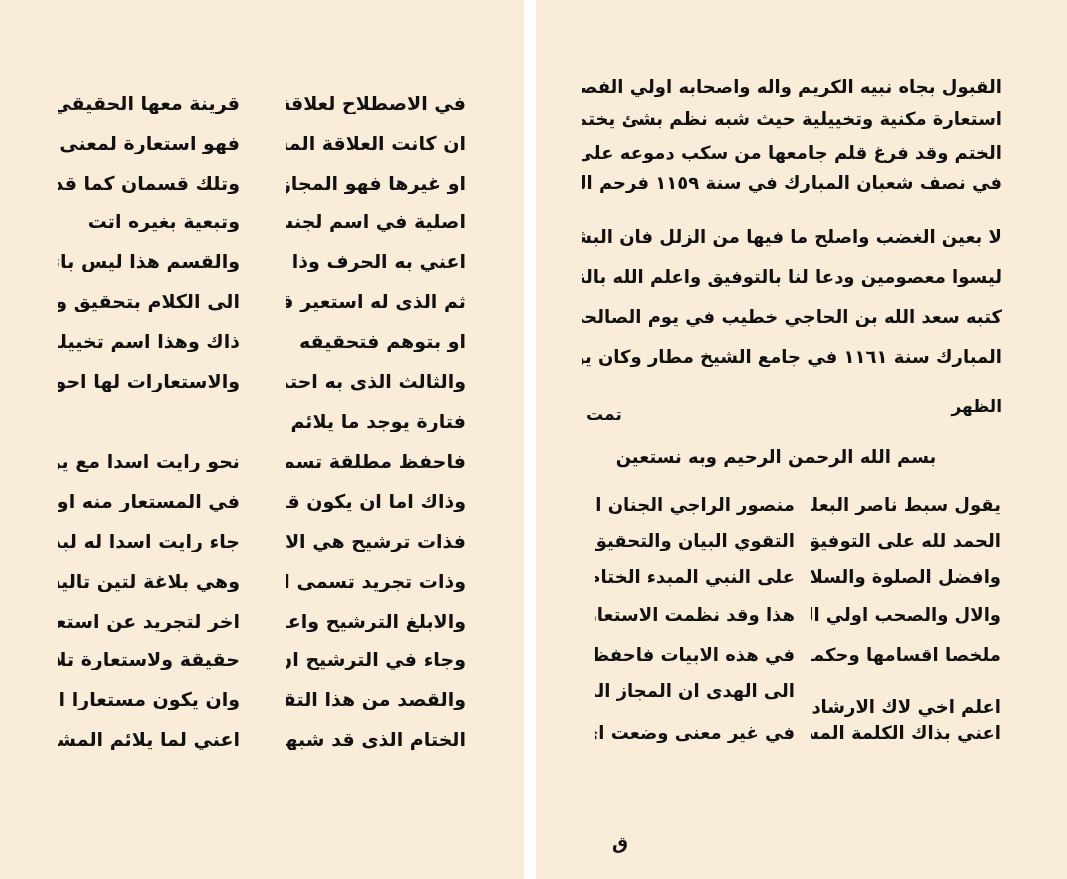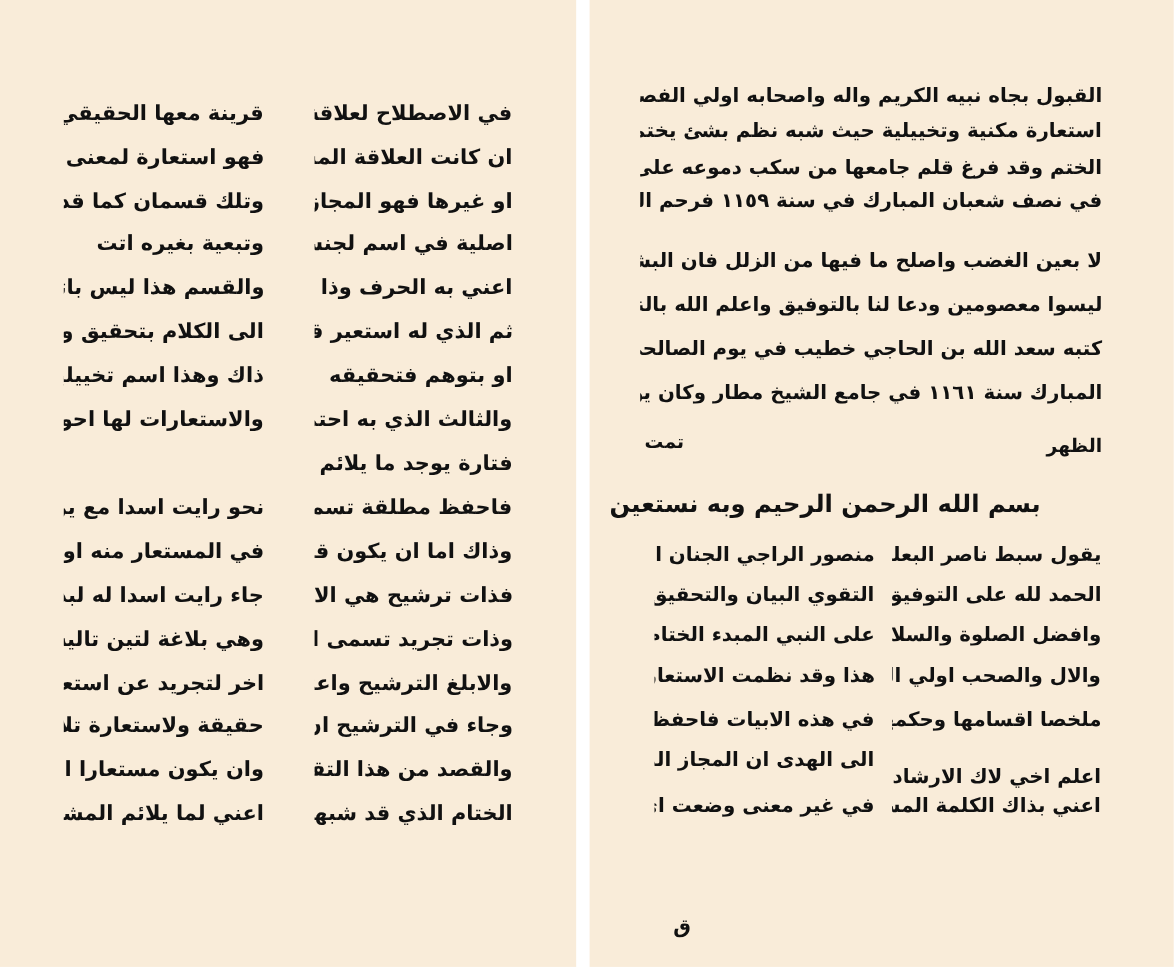--- a/index.html
+++ b/index.html
@@ -33,21 +33,21 @@
   }
   
   .prose-line {
     position: absolute; right: 65px; width: 420px; text-align: justify;
     text-align-last: justify;
     font-size: 18px; direction: rtl; white-space: nowrap; overflow: hidden;
     font-weight: bold; color: #111;
   }
   .bismillah {
     position: absolute; left: 70px; width: 340px; text-align: center;
-    font-size: 22px; direction: rtl; font-weight: bold; color: #111; white-space: nowrap;
+    font-size: 18px; direction: rtl; font-weight: bold; color: #111; white-space: nowrap;
   }
   .tammat {
     position: absolute; left: 50px; font-size: 17px; direction: rtl; font-weight: bold; color: #111;
   }
   .zuhr {
     position: absolute; right: 65px; font-size: 17px; direction: rtl; font-weight: bold; color: #111;
   }
   .r-hemi-right {
     position: absolute; right: 66px; width: 190px; text-align: right;
     font-size: 18px; direction: rtl; white-space: nowrap; overflow: hidden;
@@ -132,21 +132,21 @@
     </div>
     <div class="verse-row" style="top: 728px;">
       <div class="hemi-right">الختام الذي قد شبها</div>
       <div class="hemi-left">اعني لما يلائم المشبها</div>
     </div>
   </div>
 <div class="gutter"></div>
 <div class="page page-right" id="right-page">
   <div class="page-number">ق</div>
   <div class="zuhr" style="top:396px;">الظهر</div>
-  <div class="tammat" style="top:392px;">تمت</div>
+  <div class="tammat" style="top:404px;">تمت</div>
   <div class="bismillah" style="top:446px;">بسم الله الرحمن الرحيم وبه نستعين</div>
 <div class="prose-line" style="top: 76px;">القبول بجاه نبيه الكريم واله واصحابه اولي الفصحة والتجريد وفيه</div>
     <div class="prose-line" style="top: 108px;">استعارة مكنية وتخييلية حيث شبه نظم بشئ يختم واثبت له</div>
     <div class="prose-line" style="top: 142px;">الختم وقد فرغ قلم جامعها من سكب دموعه على صفحات اوراقها</div>
     <div class="prose-line" style="top: 172px;">في نصف شعبان المبارك في سنة ١١٥٩ فرحم الله عبد نظر فيها بعين الرضا</div>
     <div class="prose-line" style="top: 226px;">لا بعين الغضب واصلح ما فيها من الزلل فان البشر غير الانبياء</div>
     <div class="prose-line" style="top: 266px;">ليسوا معصومين ودعا لنا بالتوفيق واعلم الله بالنيات</div>
     <div class="prose-line" style="top: 306px;">كتبه سعد الله بن الحاجي خطيب في يوم الصالحي من شهر قربان</div>
     <div class="prose-line" style="top: 346px;">المبارك سنة ١١٦١ في جامع الشيخ مطار وكان يوم الصالحي قبل</div>
     <div class="r-hemi-right" style="top: 494px;">يقول سبط ناصر البعلبكي</div>

